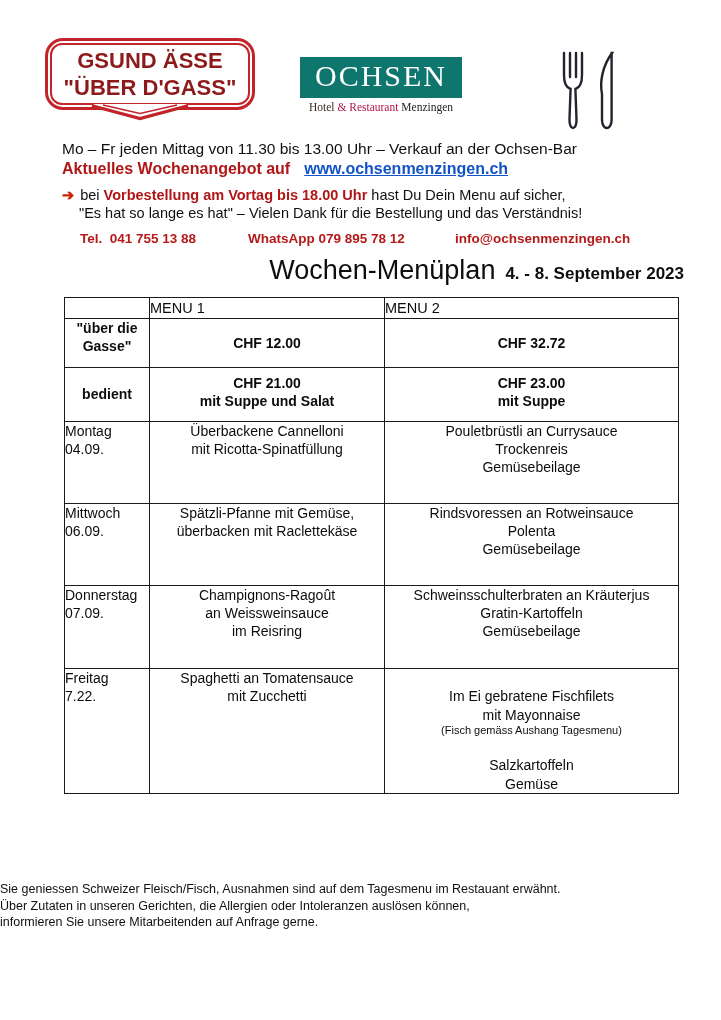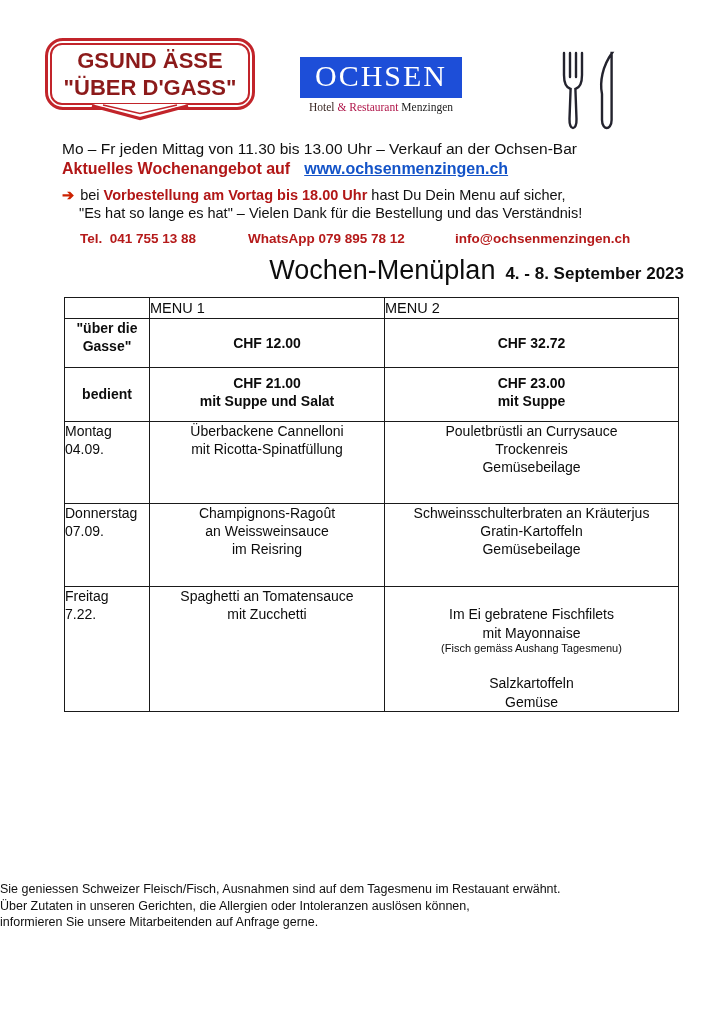--- a/index.html
+++ b/index.html
@@ -24,21 +24,21 @@
     width: 100%; height: 100%;
     border: 2px solid #c2242a; border-radius: 12px;
     display: flex; flex-direction: column; align-items: center; justify-content: center;
     color: #8c1a1a; font-weight: bold; font-size: 22px; line-height: 1.25;
     white-space: nowrap; text-align: center;
   }
   .bubble-tail { position: absolute; left: 42px; bottom: -15px; }
 
   .brand { position: absolute; left: 300px; top: 57px; width: 162px; text-align: center; }
   .brand-banner {
-    background: #1d4ed8; color: #fff;
+    background: #0f766e; color: #fff;
     font-family: "Liberation Serif", serif;
     font-size: 30px; letter-spacing: 2px;
     padding: 2px 0 5px 0; font-weight: normal;
   }
   .brand-sub {
     font-family: "Liberation Serif", serif;
     font-size: 11.5px; margin-top: 3px; color: #3a2723; white-space: nowrap;
   }
   .brand-sub .red { color: #b0164a; }
   .brand-sub .dark { color: #1d1d1d; }
@@ -182,20 +182,29 @@
     <td class="c-day day-cell">Montag
 04.09.</td>
     <td class="c-m1 menu-cell">Überbackene Cannelloni
 mit Ricotta-Spinatfüllung</td>
     <td class="c-m2 menu-cell">Pouletbrüstli an Currysauce
 Trockenreis
 Gemüsebeilage</td>
   </tr>
 
 
+  <tr class="r-day3">
+    <td class="c-day day-cell">Mittwoch
+06.09.</td>
+    <td class="c-m1 menu-cell">Spätzli-Pfanne mit Gemüse,
+überbacken mit Raclettekäse</td>
+    <td class="c-m2 menu-cell">Rindsvoressen an Rotweinsauce
+Polenta
+Gemüsebeilage</td>
+  </tr>
 
   <tr class="r-day4">
     <td class="c-day day-cell">Donnerstag
 07.09.</td>
     <td class="c-m1 menu-cell">Champignons-Ragoût
 an Weissweinsauce
 im Reisring</td>
     <td class="c-m2 menu-cell">Schweinsschulterbraten an Kräuterjus
 Gratin-Kartoffeln
 Gemüsebeilage</td>

